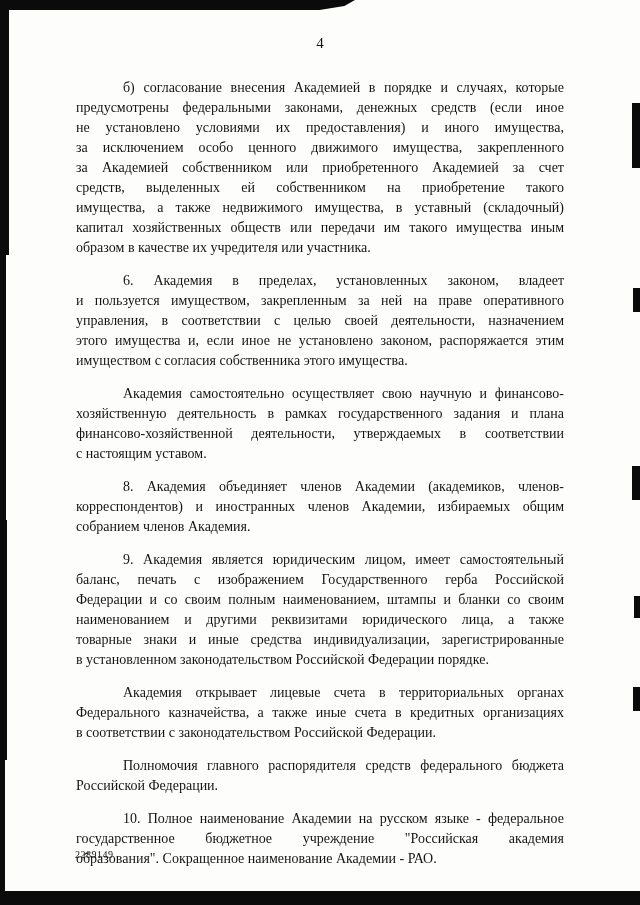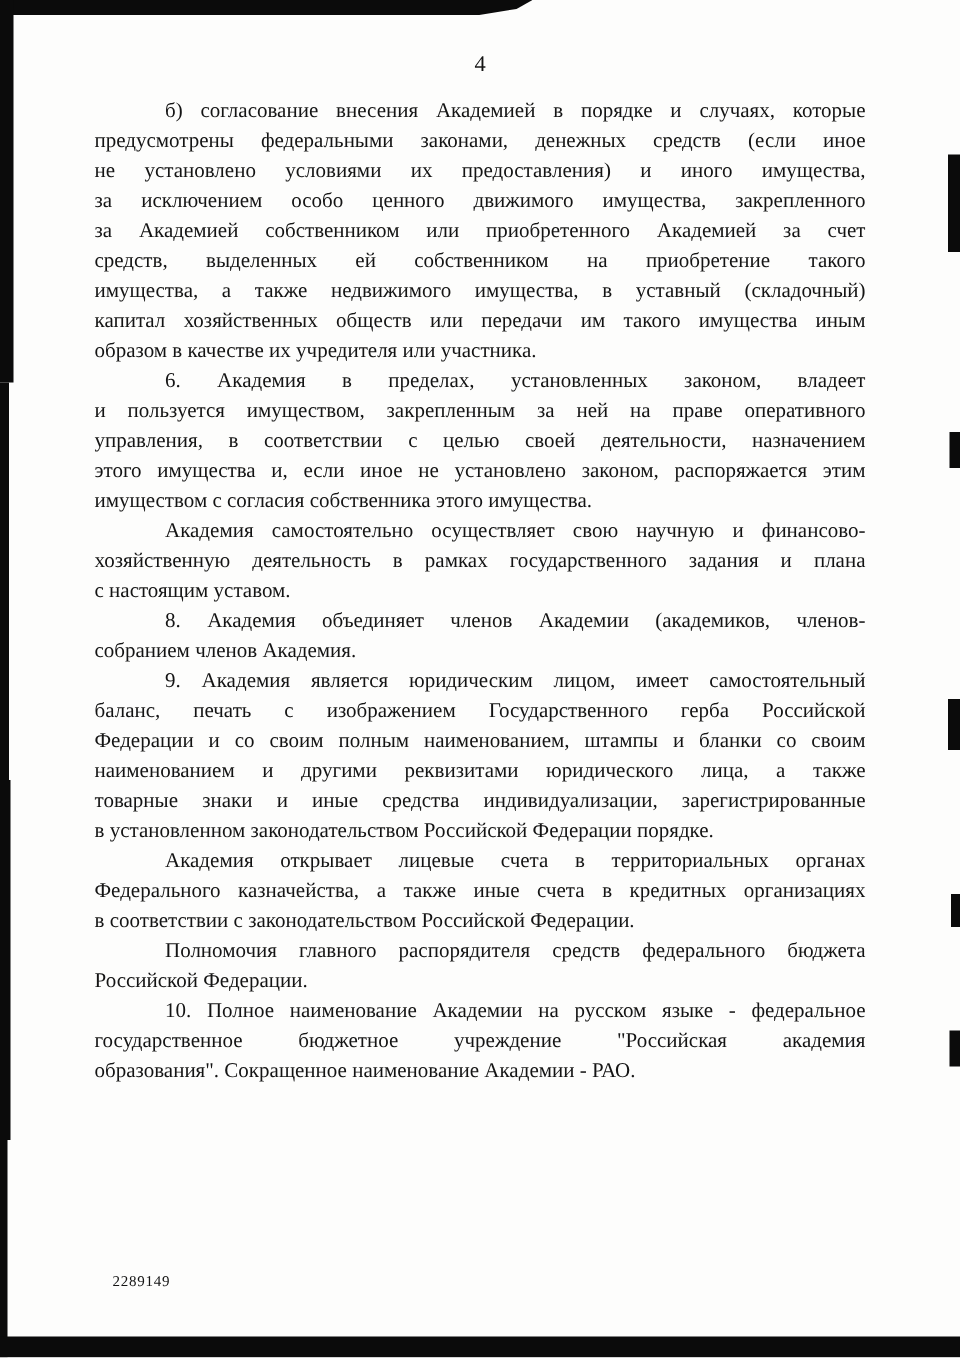--- a/index.html
+++ b/index.html
@@ -26,21 +26,21 @@
     line-height: 18px;
   }
   .content {
     position: absolute;
     left: 63px;
     top: 65px;
     width: 514px;
     font-size: 14px;
     line-height: 20px;
   }
-  .paragraph { margin: 0; }
+  .paragraph { margin: 13px; }
   .line {
     text-align: justify;
     text-align-last: justify;
     height: 20px;
     overflow: hidden;
   }
   .line.first { text-indent: 47px; }
   .line.last { text-align-last: left; }
   .footer-code {
     position: absolute;
@@ -88,24 +88,26 @@
       <div class="paragraph">
         <div class="line first">6. Академия в пределах, установленных законом, владеет</div>
         <div class="line">и пользуется имуществом, закрепленным за ней на праве оперативного</div>
         <div class="line">управления, в соответствии с целью своей деятельности, назначением</div>
         <div class="line">этого имущества и, если иное не установлено законом, распоряжается этим</div>
         <div class="line last">имуществом с согласия собственника этого имущества.</div>
       </div>
       <div class="paragraph">
         <div class="line first">Академия самостоятельно осуществляет свою научную и финансово-</div>
         <div class="line">хозяйственную деятельность в рамках государственного задания и плана</div>
+        <div class="line">финансово-хозяйственной деятельности, утверждаемых в соответствии</div>
         <div class="line last">с настоящим уставом.</div>
       </div>
       <div class="paragraph">
         <div class="line first">8. Академия объединяет членов Академии (академиков, членов-</div>
+        <div class="line">корреспондентов) и иностранных членов Академии, избираемых общим</div>
         <div class="line last">собранием членов Академия.</div>
       </div>
       <div class="paragraph">
         <div class="line first">9. Академия является юридическим лицом, имеет самостоятельный</div>
         <div class="line">баланс, печать с изображением Государственного герба Российской</div>
         <div class="line">Федерации и со своим полным наименованием, штампы и бланки со своим</div>
         <div class="line">наименованием и другими реквизитами юридического лица, а также</div>
         <div class="line">товарные знаки и иные средства индивидуализации, зарегистрированные</div>
         <div class="line last">в установленном законодательством Российской Федерации порядке.</div>
       </div>

